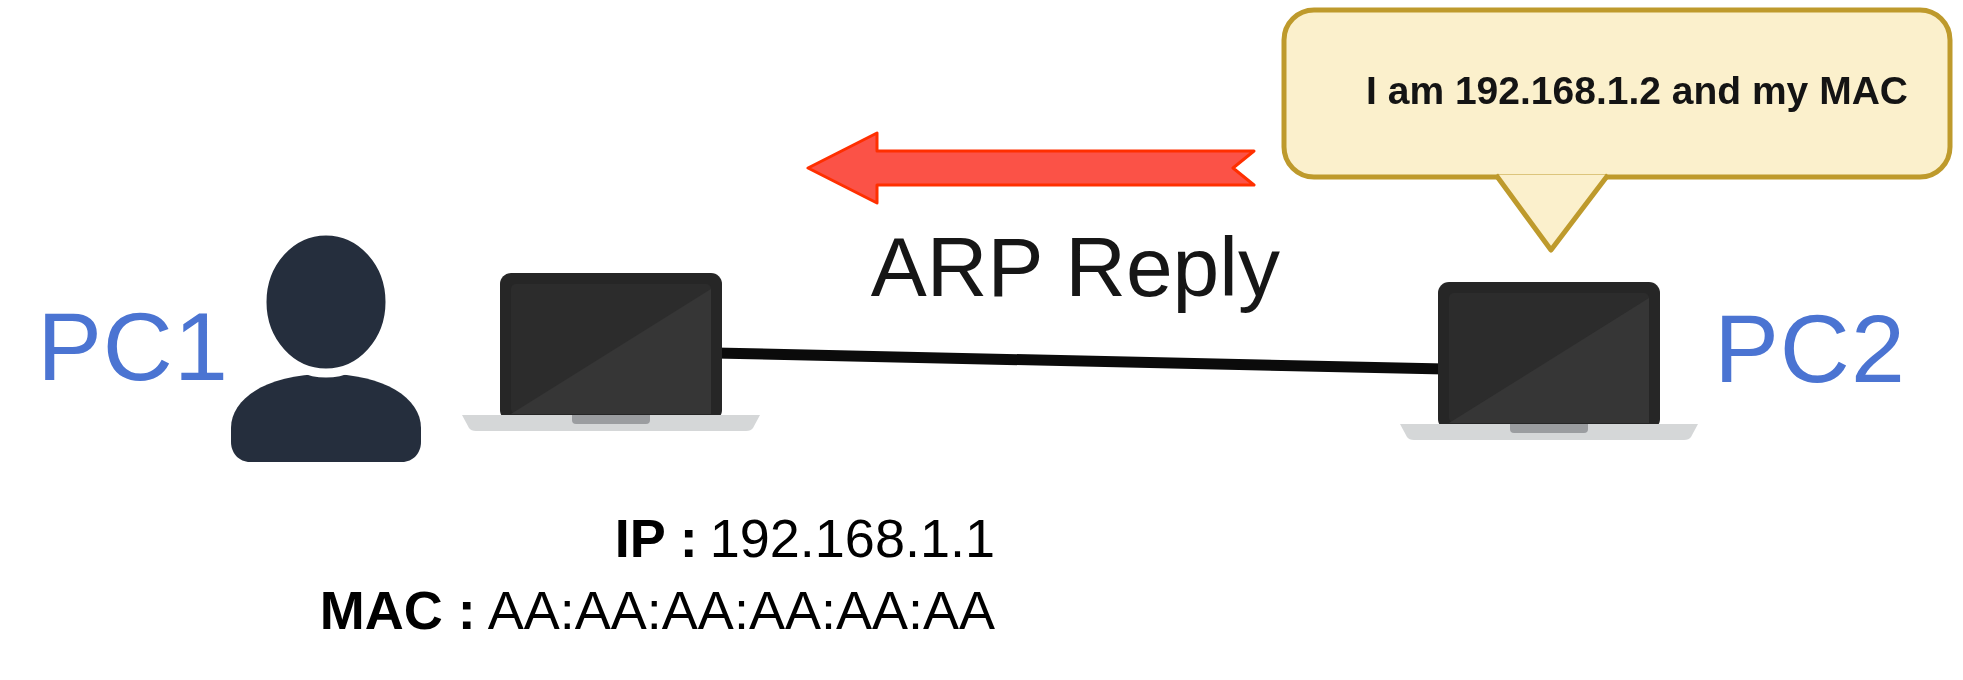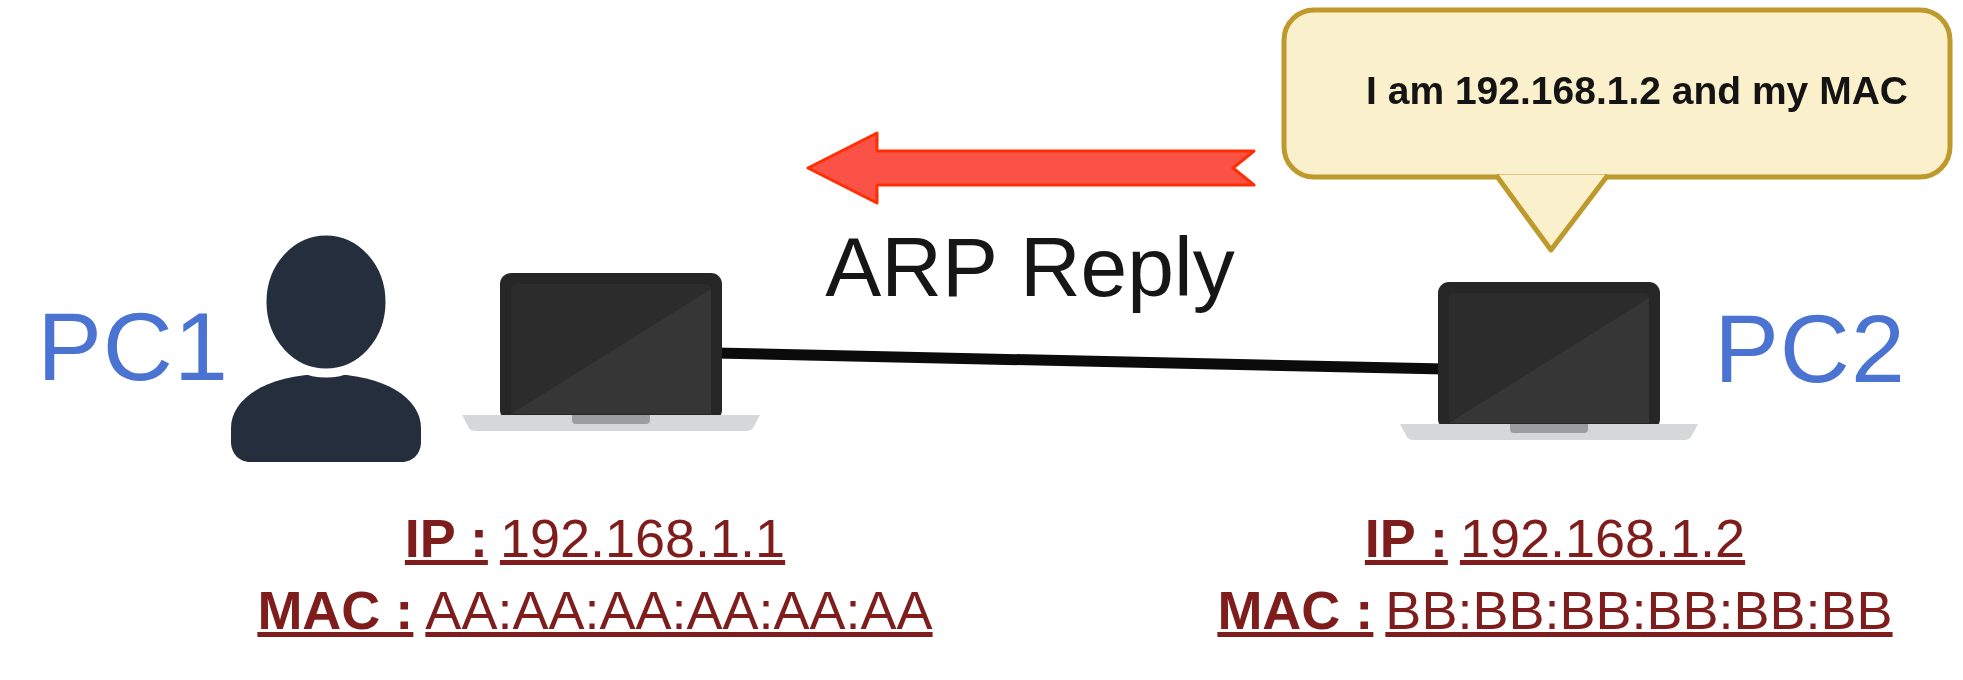--- a/index.html
+++ b/index.html
@@ -32,21 +32,21 @@
     font-weight: 400;
     color: #4B74D2;
     letter-spacing: 1px;
     white-space: nowrap;
     margin-top: 9px;
   }
   .arp-label {
     left: 780px;
     top: 225px;
     width: 500px;
-    text-align: center;
+    text-align: right;
     font-size: 84px;
     line-height: 1;
     font-weight: 400;
     color: #161616;
     white-space: nowrap;
   }
   .bubble-text {
     left: 1283px;
     top: 10px;
     width: 708px;
@@ -58,26 +58,25 @@
     text-align: center;
     font-size: 39px;
     font-weight: 700;
     color: #141414;
     line-height: 50px;
     white-space: nowrap;
   }
   .info-block {
     width: 800px;
     top: 502px;
-    text-align: center;
+    text-align: right;
     font-size: 54px;
     line-height: 72px;
-    color: #7f1d1d;
+    color: #000000;
     white-space: nowrap;
-    text-decoration: underline;
   }
   .info-block .lbl {
     font-weight: 700;
     margin-right: 12px;
   }
   .info-left  { left: 195px; }
   .info-right { left: 1155px; }
 </style>
 </head>
 <body>
@@ -129,22 +128,14 @@
 
   <div class="abs info-block info-left">
     <div>
       <span class="lbl">IP :</span><span>192.168.1.1</span>
     </div>
     <div>
       <span class="lbl">MAC :</span><span>AA:AA:AA:AA:AA:AA</span>
     </div>
   </div>
 
-  <div class="abs info-block info-right">
-    <div>
-      <span class="lbl">IP :</span><span>192.168.1.2</span>
-    </div>
-    <div>
-      <span class="lbl">MAC :</span><span>BB:BB:BB:BB:BB:BB</span>
-    </div>
-  </div>
 
 </div>
 
 </body></html>

